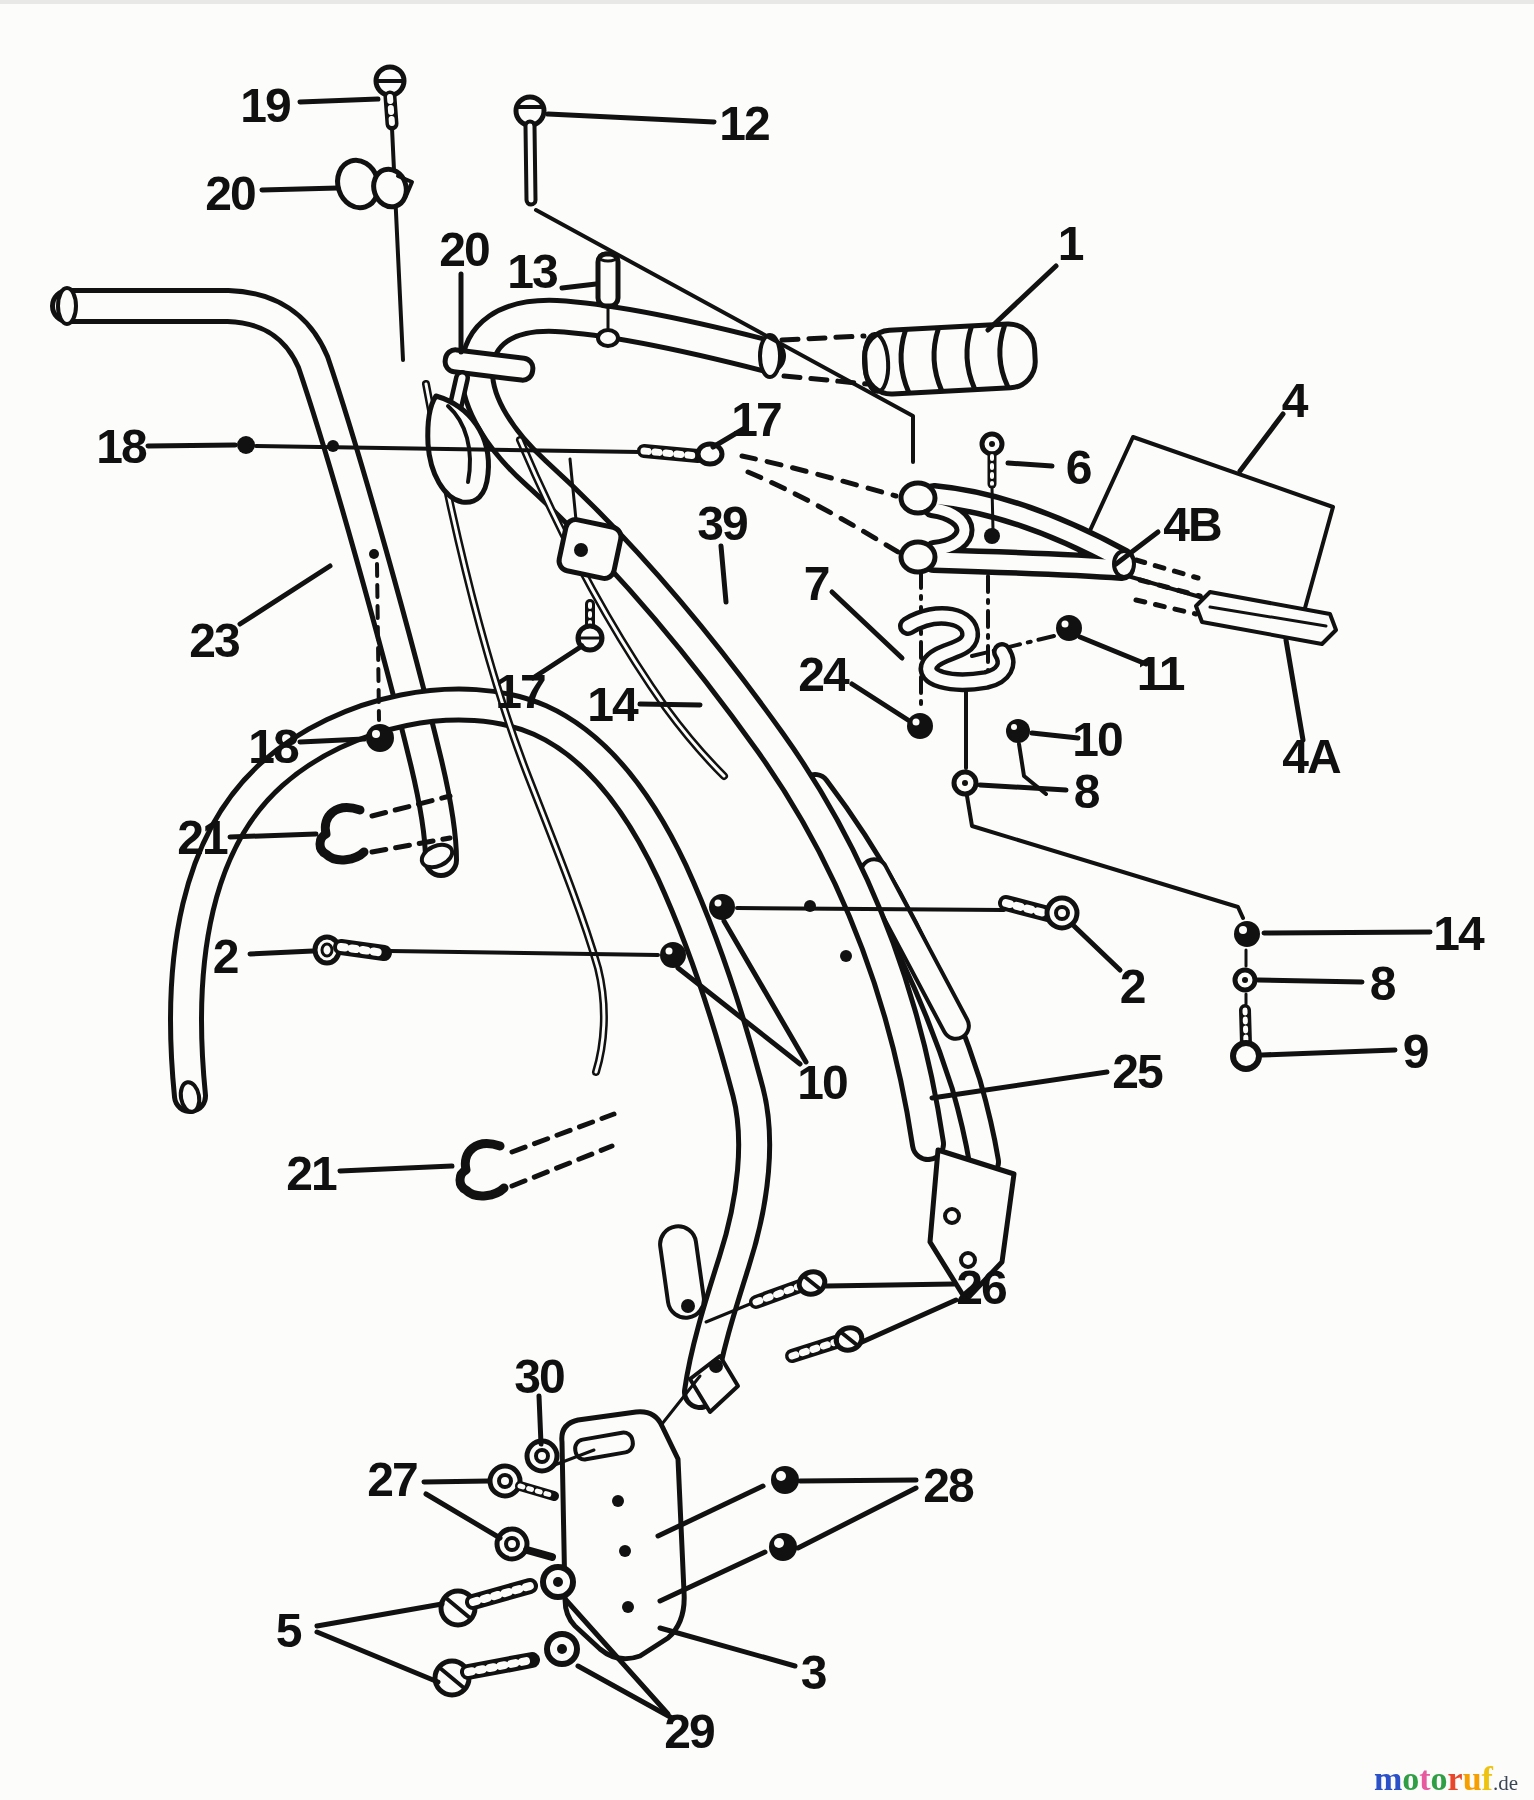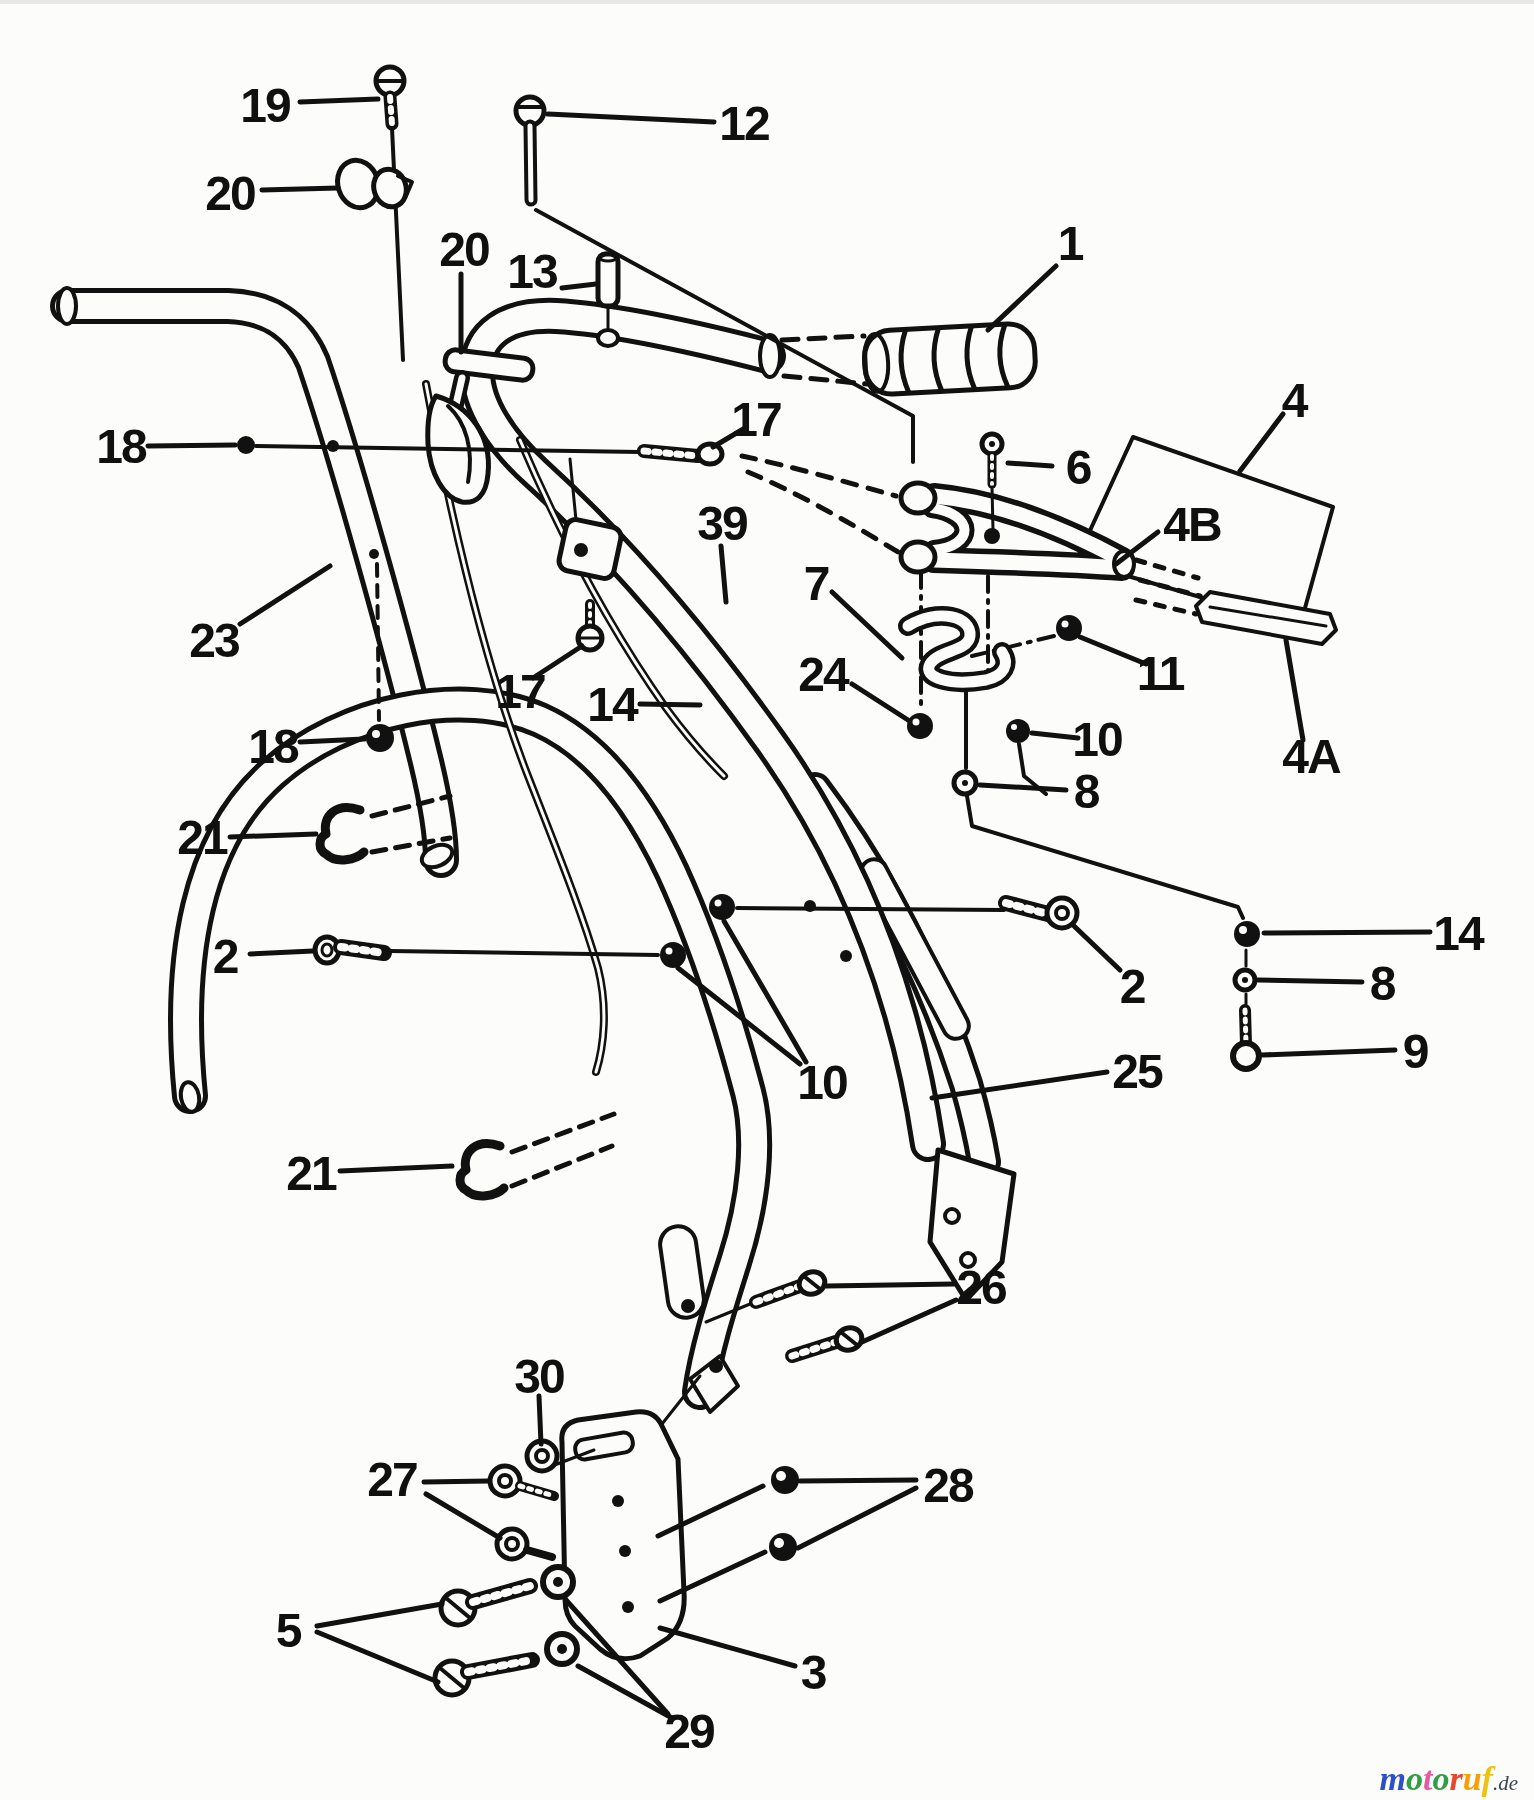--- a/index.html
+++ b/index.html
@@ -11,21 +11,21 @@
   #drawing{position:absolute;left:0;top:0;width:1534px;height:1800px;}
   .lbl{
     position:absolute;transform:translate(-50%,-50%);
     font-family:"Liberation Sans","DejaVu Sans",sans-serif;
     font-weight:700;font-size:48px;letter-spacing:-2px;color:#101010;
     white-space:nowrap;line-height:1;
   }
   #watermark{
     position:absolute;right:16px;bottom:8px;
     font-family:"Liberation Serif","DejaVu Serif",serif;
-    font-weight:700;font-size:34px;line-height:1;letter-spacing:0;font-style:italic;
+    font-weight:700;font-size:34px;line-height:1;letter-spacing:0;
   }
   #watermark .suffix{font-size:21px;font-weight:400;}
 </style>
 </head>
 <body>
 
 <div id="stage">
 
   <svg id="drawing" viewBox="0 0 1534 1800">
     <g fill="none" stroke="#111" stroke-linecap="round" stroke-linejoin="round">

